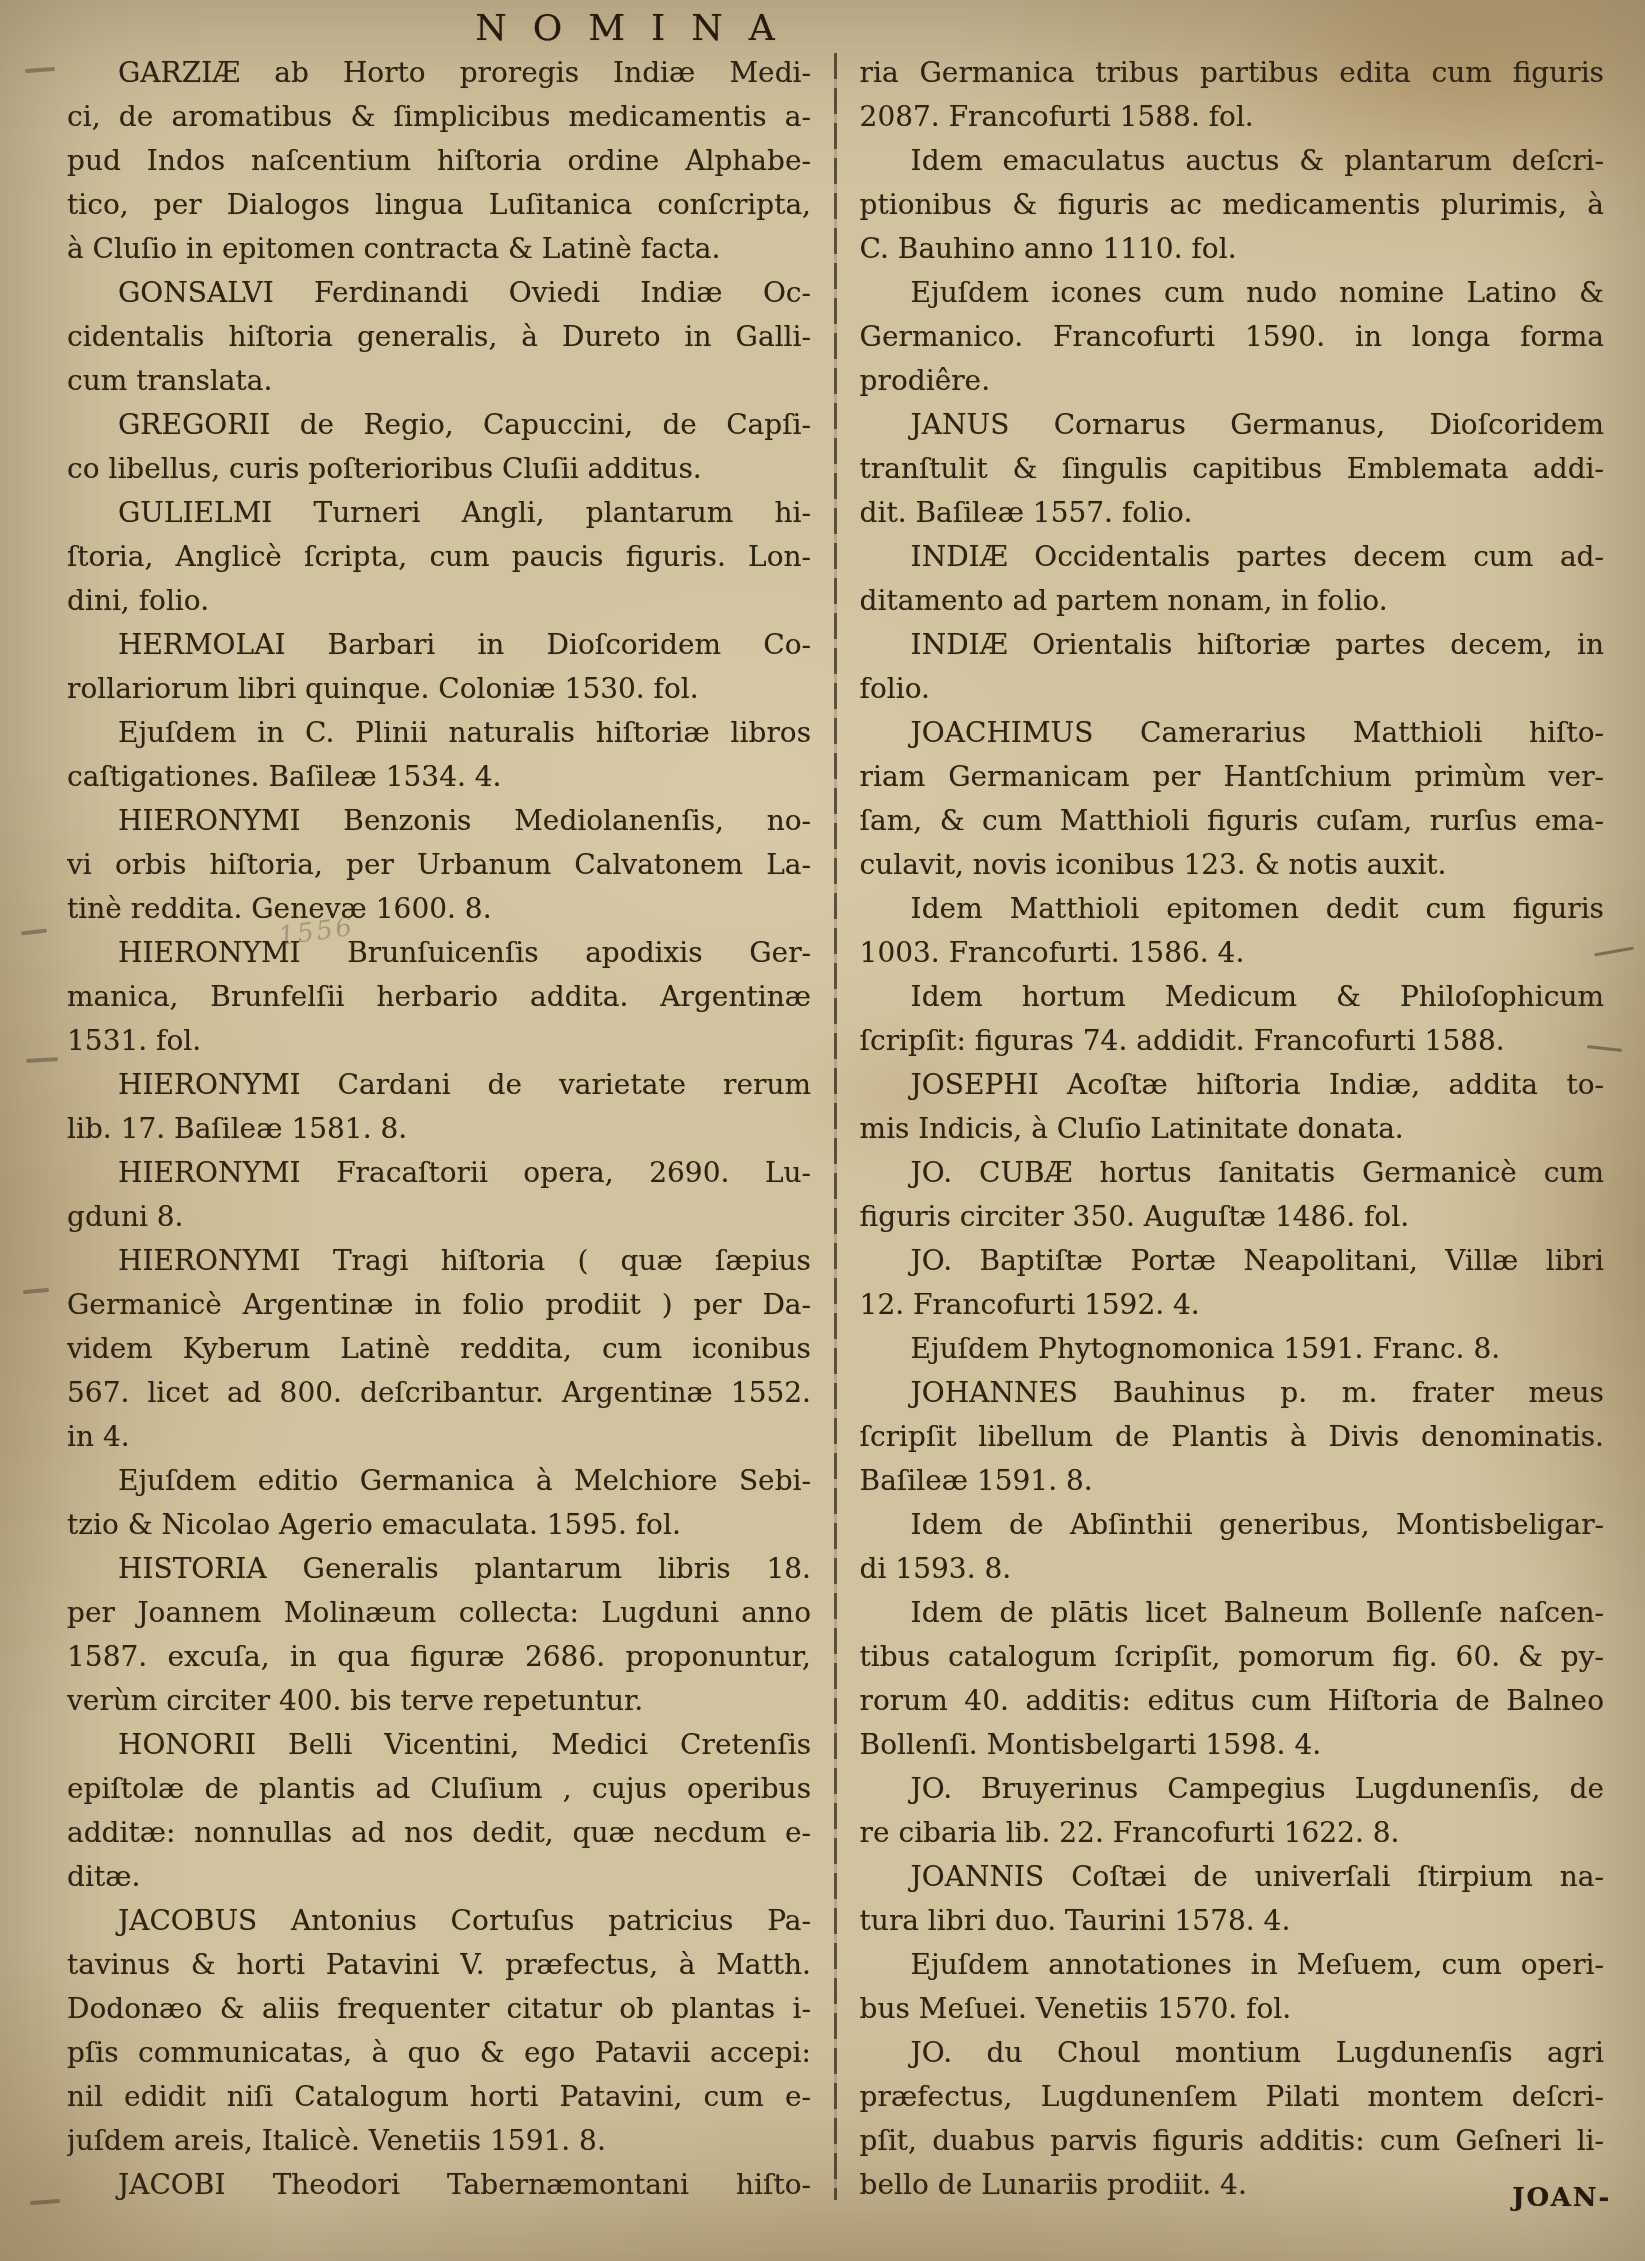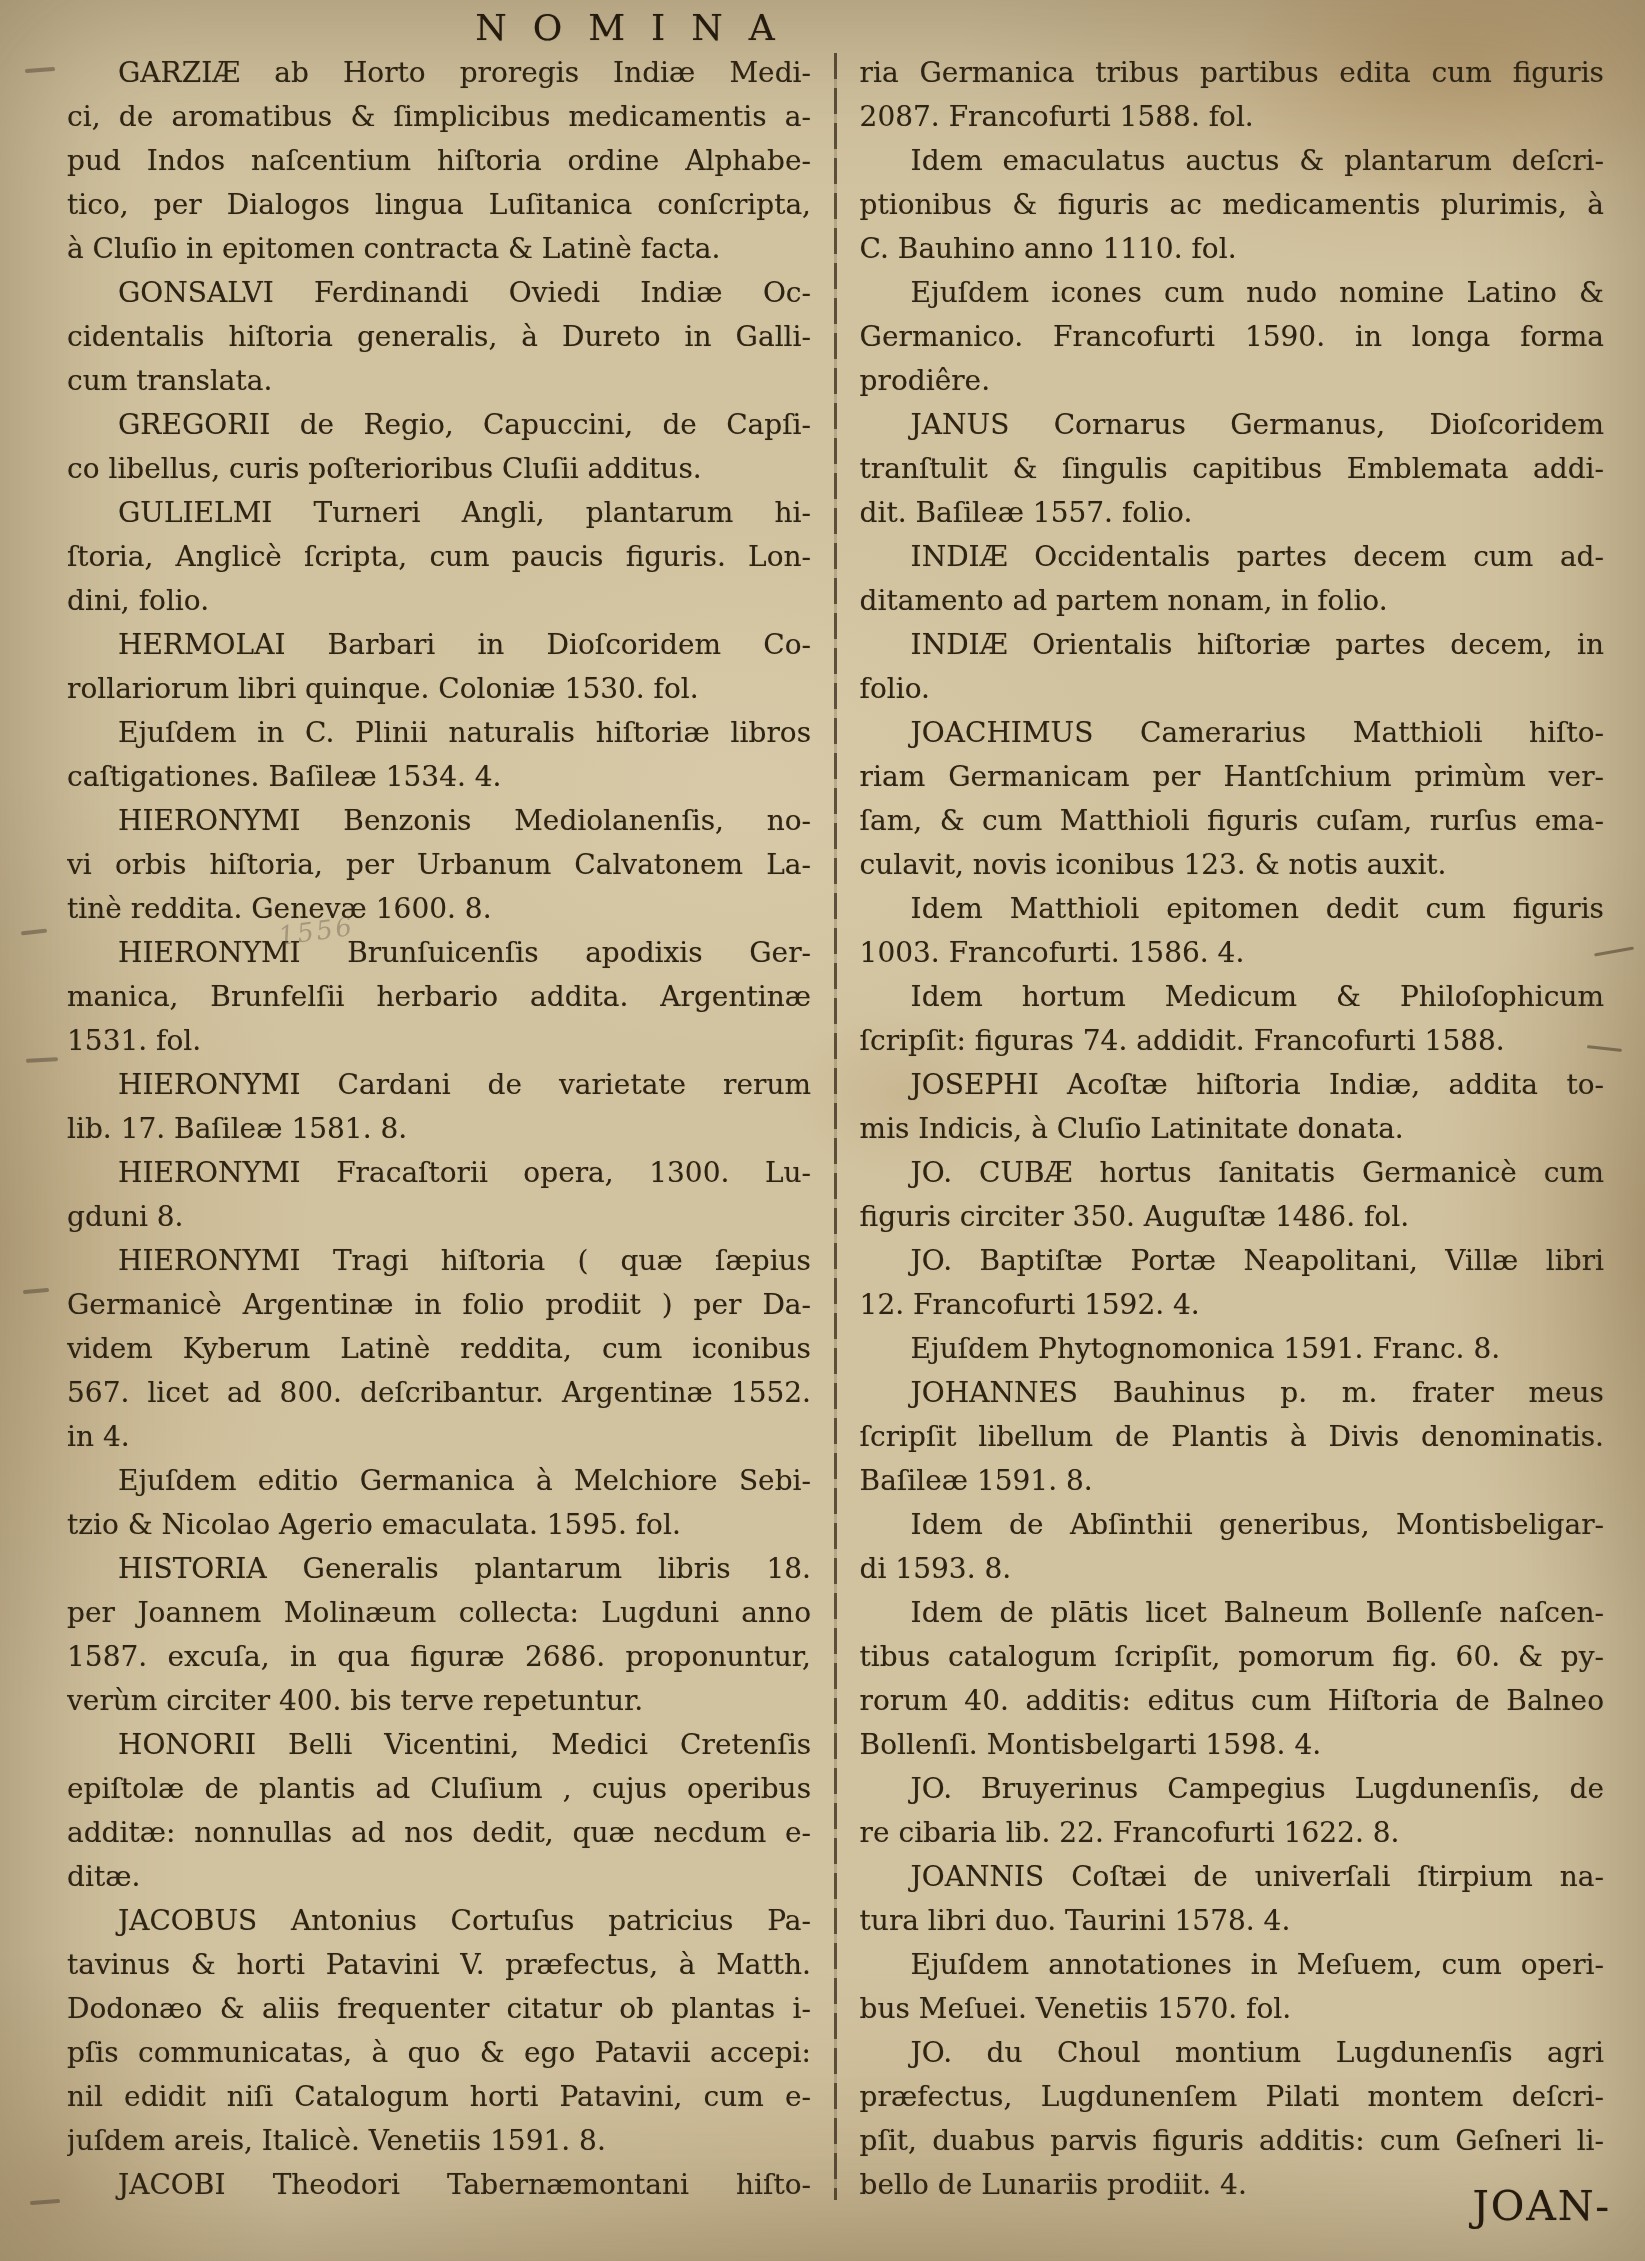--- a/index.html
+++ b/index.html
@@ -47,23 +47,24 @@
     font-size:28px;
     text-align:justify;
     text-align-last:justify;
     overflow:hidden;
     text-shadow:0 0 0.9px rgba(46,36,20,0.35);
   }
   .line.last{text-align-last:left;}
   .line.indent{text-indent:51px;}
   .catchword{
     position:absolute;left:1436px;top:2182px;width:175px;
-    font-size:41px;letter-spacing:1.8px;text-align:right;
+    font-size:26px;letter-spacing:1.8px;text-align:right;
     color:#241a0e;
     text-shadow:0 0 0.9px rgba(36,26,14,0.5);
+    font-weight:bold;
   }
   .stain{position:absolute;pointer-events:none;}
   .stain-1{left:1209px;top:0;width:438px;height:228px;
     background:radial-gradient(ellipse at 60% 30%, rgba(150,115,66,0.30), transparent 65%);}
   .stain-2{left:-53px;top:1927px;width:368px;height:368px;
     background:radial-gradient(ellipse at 30% 70%, rgba(130,100,58,0.28), transparent 65%);}
   .stain-3{left:788px;top:1007px;width:228px;height:175px;
     background:radial-gradient(ellipse at 50% 50%, rgba(160,128,80,0.18), transparent 70%);}
   .margin-mark{
     position:absolute;height:3.5px;border-radius:1.8px;
@@ -137,21 +138,21 @@
         <div class="para">
           <div class="line indent">HIERONYMI Brunſuicenſis apodixis Ger-</div>
           <div class="line">manica, Brunfelſii herbario addita. Argentinæ</div>
           <div class="line last">1531. fol.</div>
         </div>
         <div class="para">
           <div class="line indent">HIERONYMI Cardani de varietate rerum</div>
           <div class="line last">lib. 17. Baſileæ 1581. 8.</div>
         </div>
         <div class="para">
-          <div class="line indent">HIERONYMI Fracaſtorii opera, 1300. Lu-</div>
+          <div class="line indent">HIERONYMI Fracaſtorii opera, 2690. Lu-</div>
           <div class="line last">gduni 8.</div>
         </div>
         <div class="para">
           <div class="line indent">HIERONYMI Tragi hiſtoria ( quæ ſæpius</div>
           <div class="line">Germanicè Argentinæ in folio prodiit ) per Da-</div>
           <div class="line">videm Kyberum Latinè reddita, cum iconibus</div>
           <div class="line">567. licet ad 800. deſcribantur. Argentinæ 1552.</div>
           <div class="line last">in 4.</div>
         </div>
         <div class="para">

